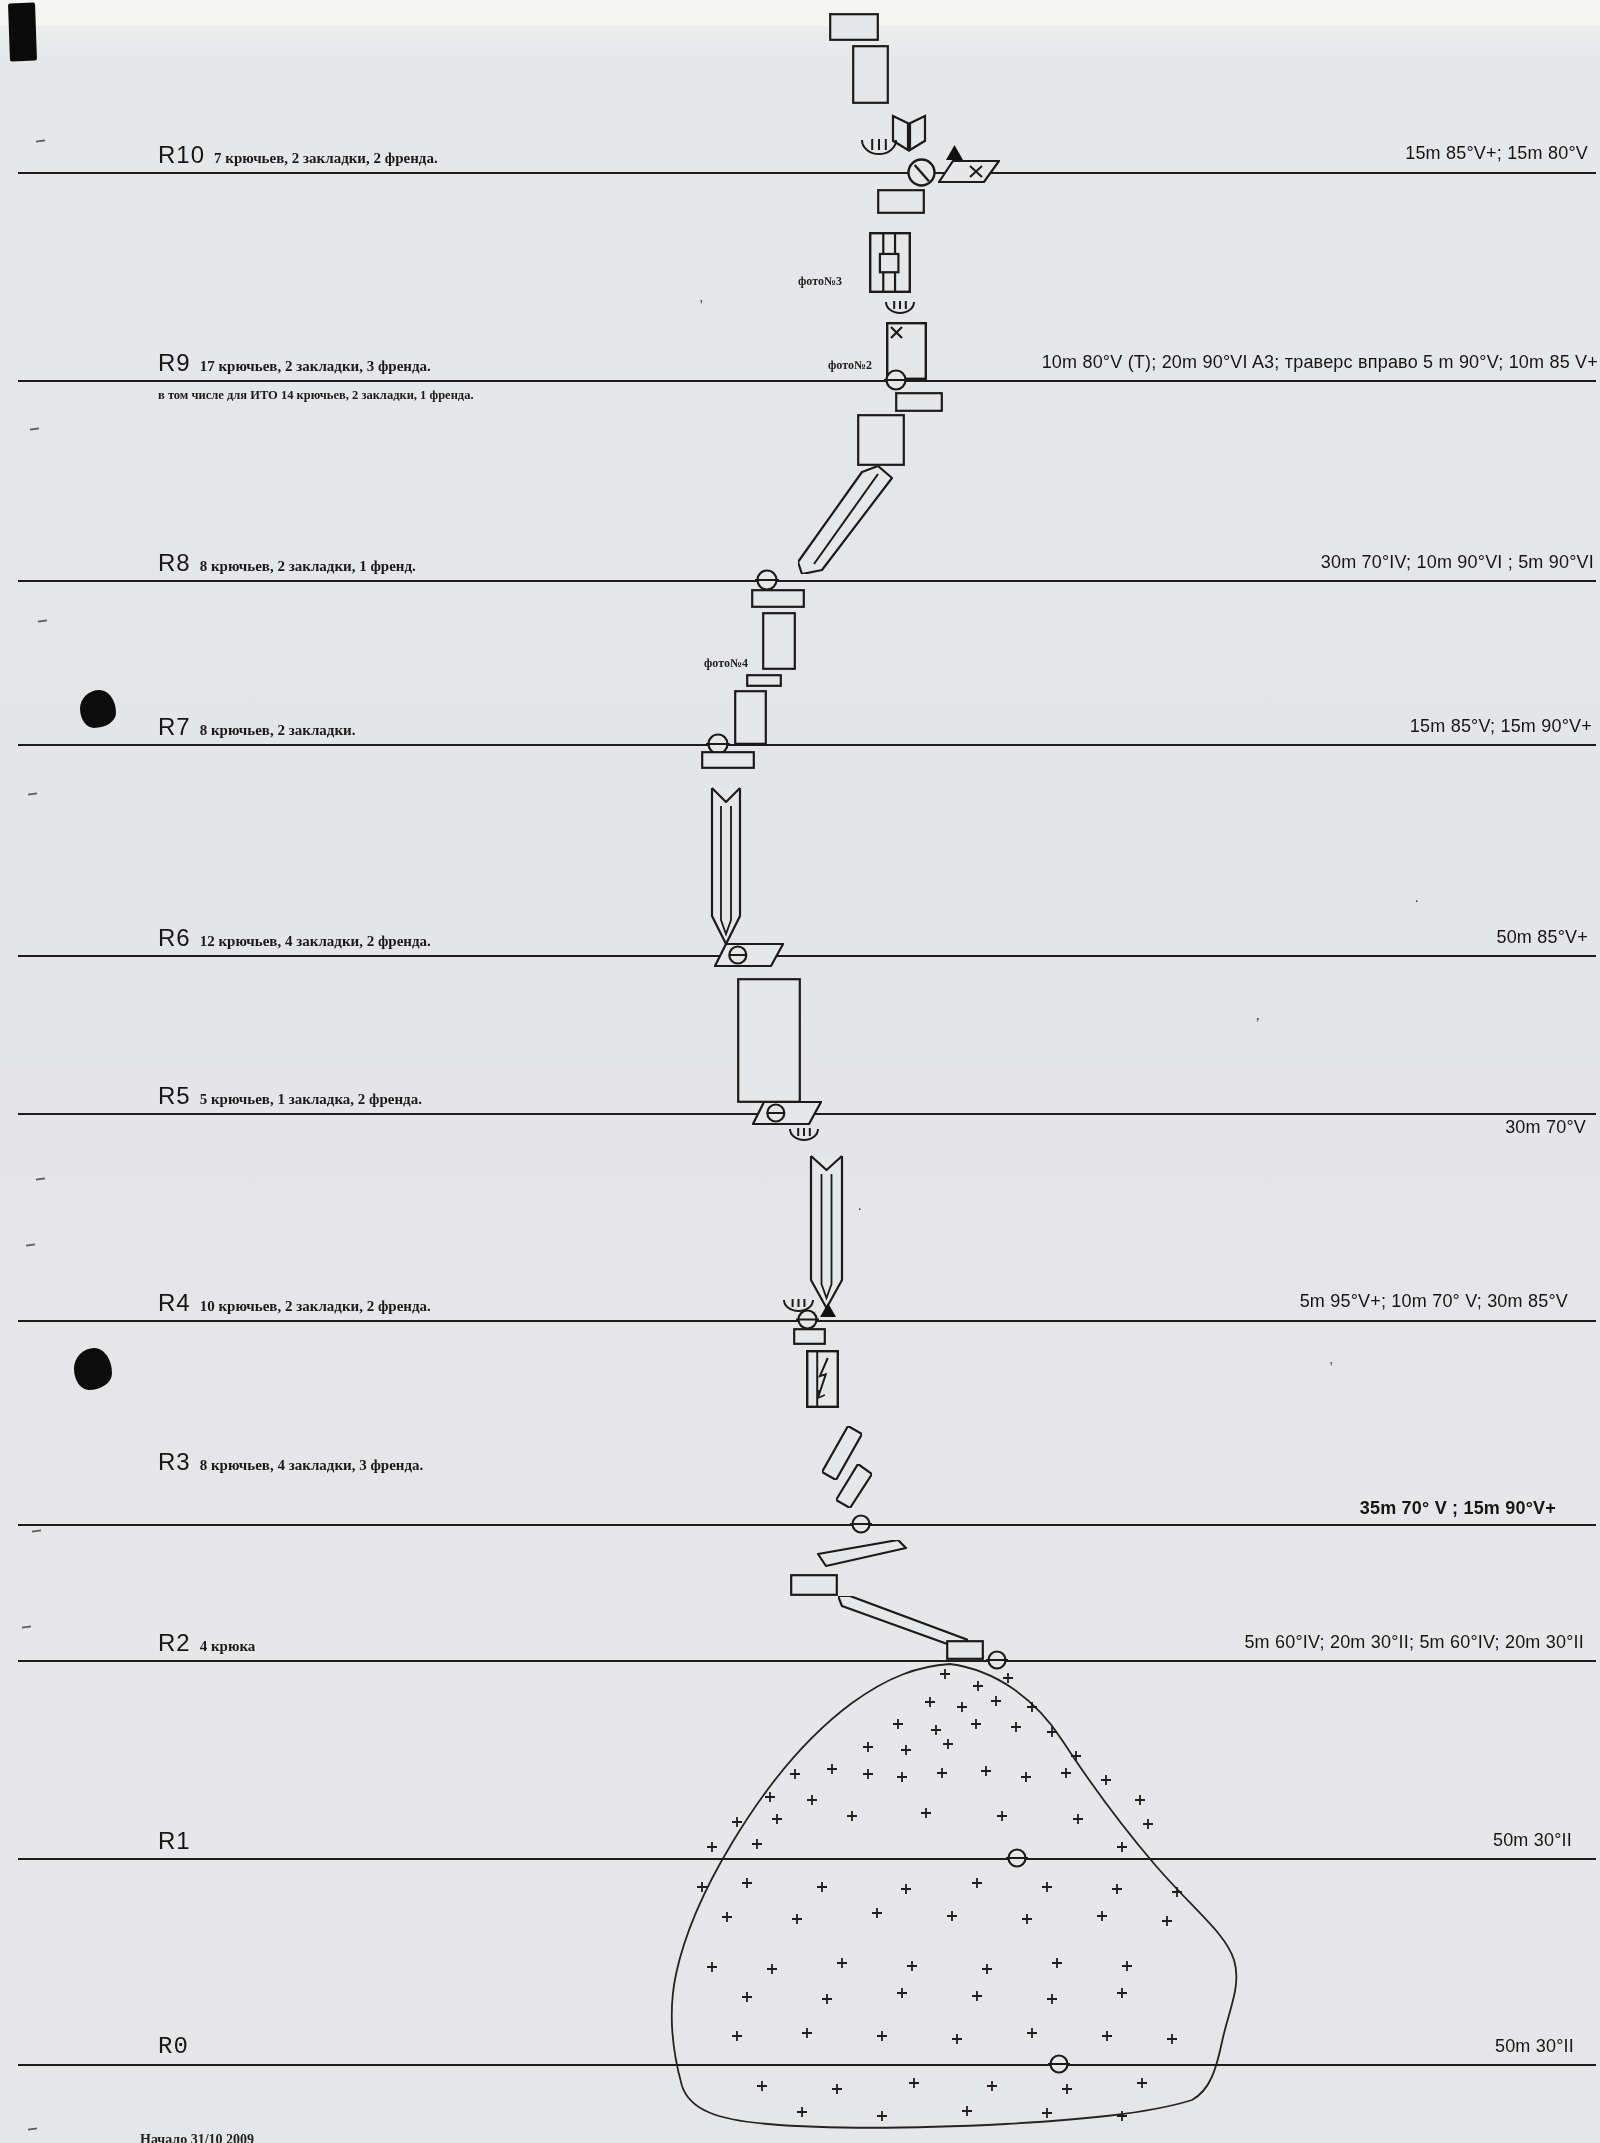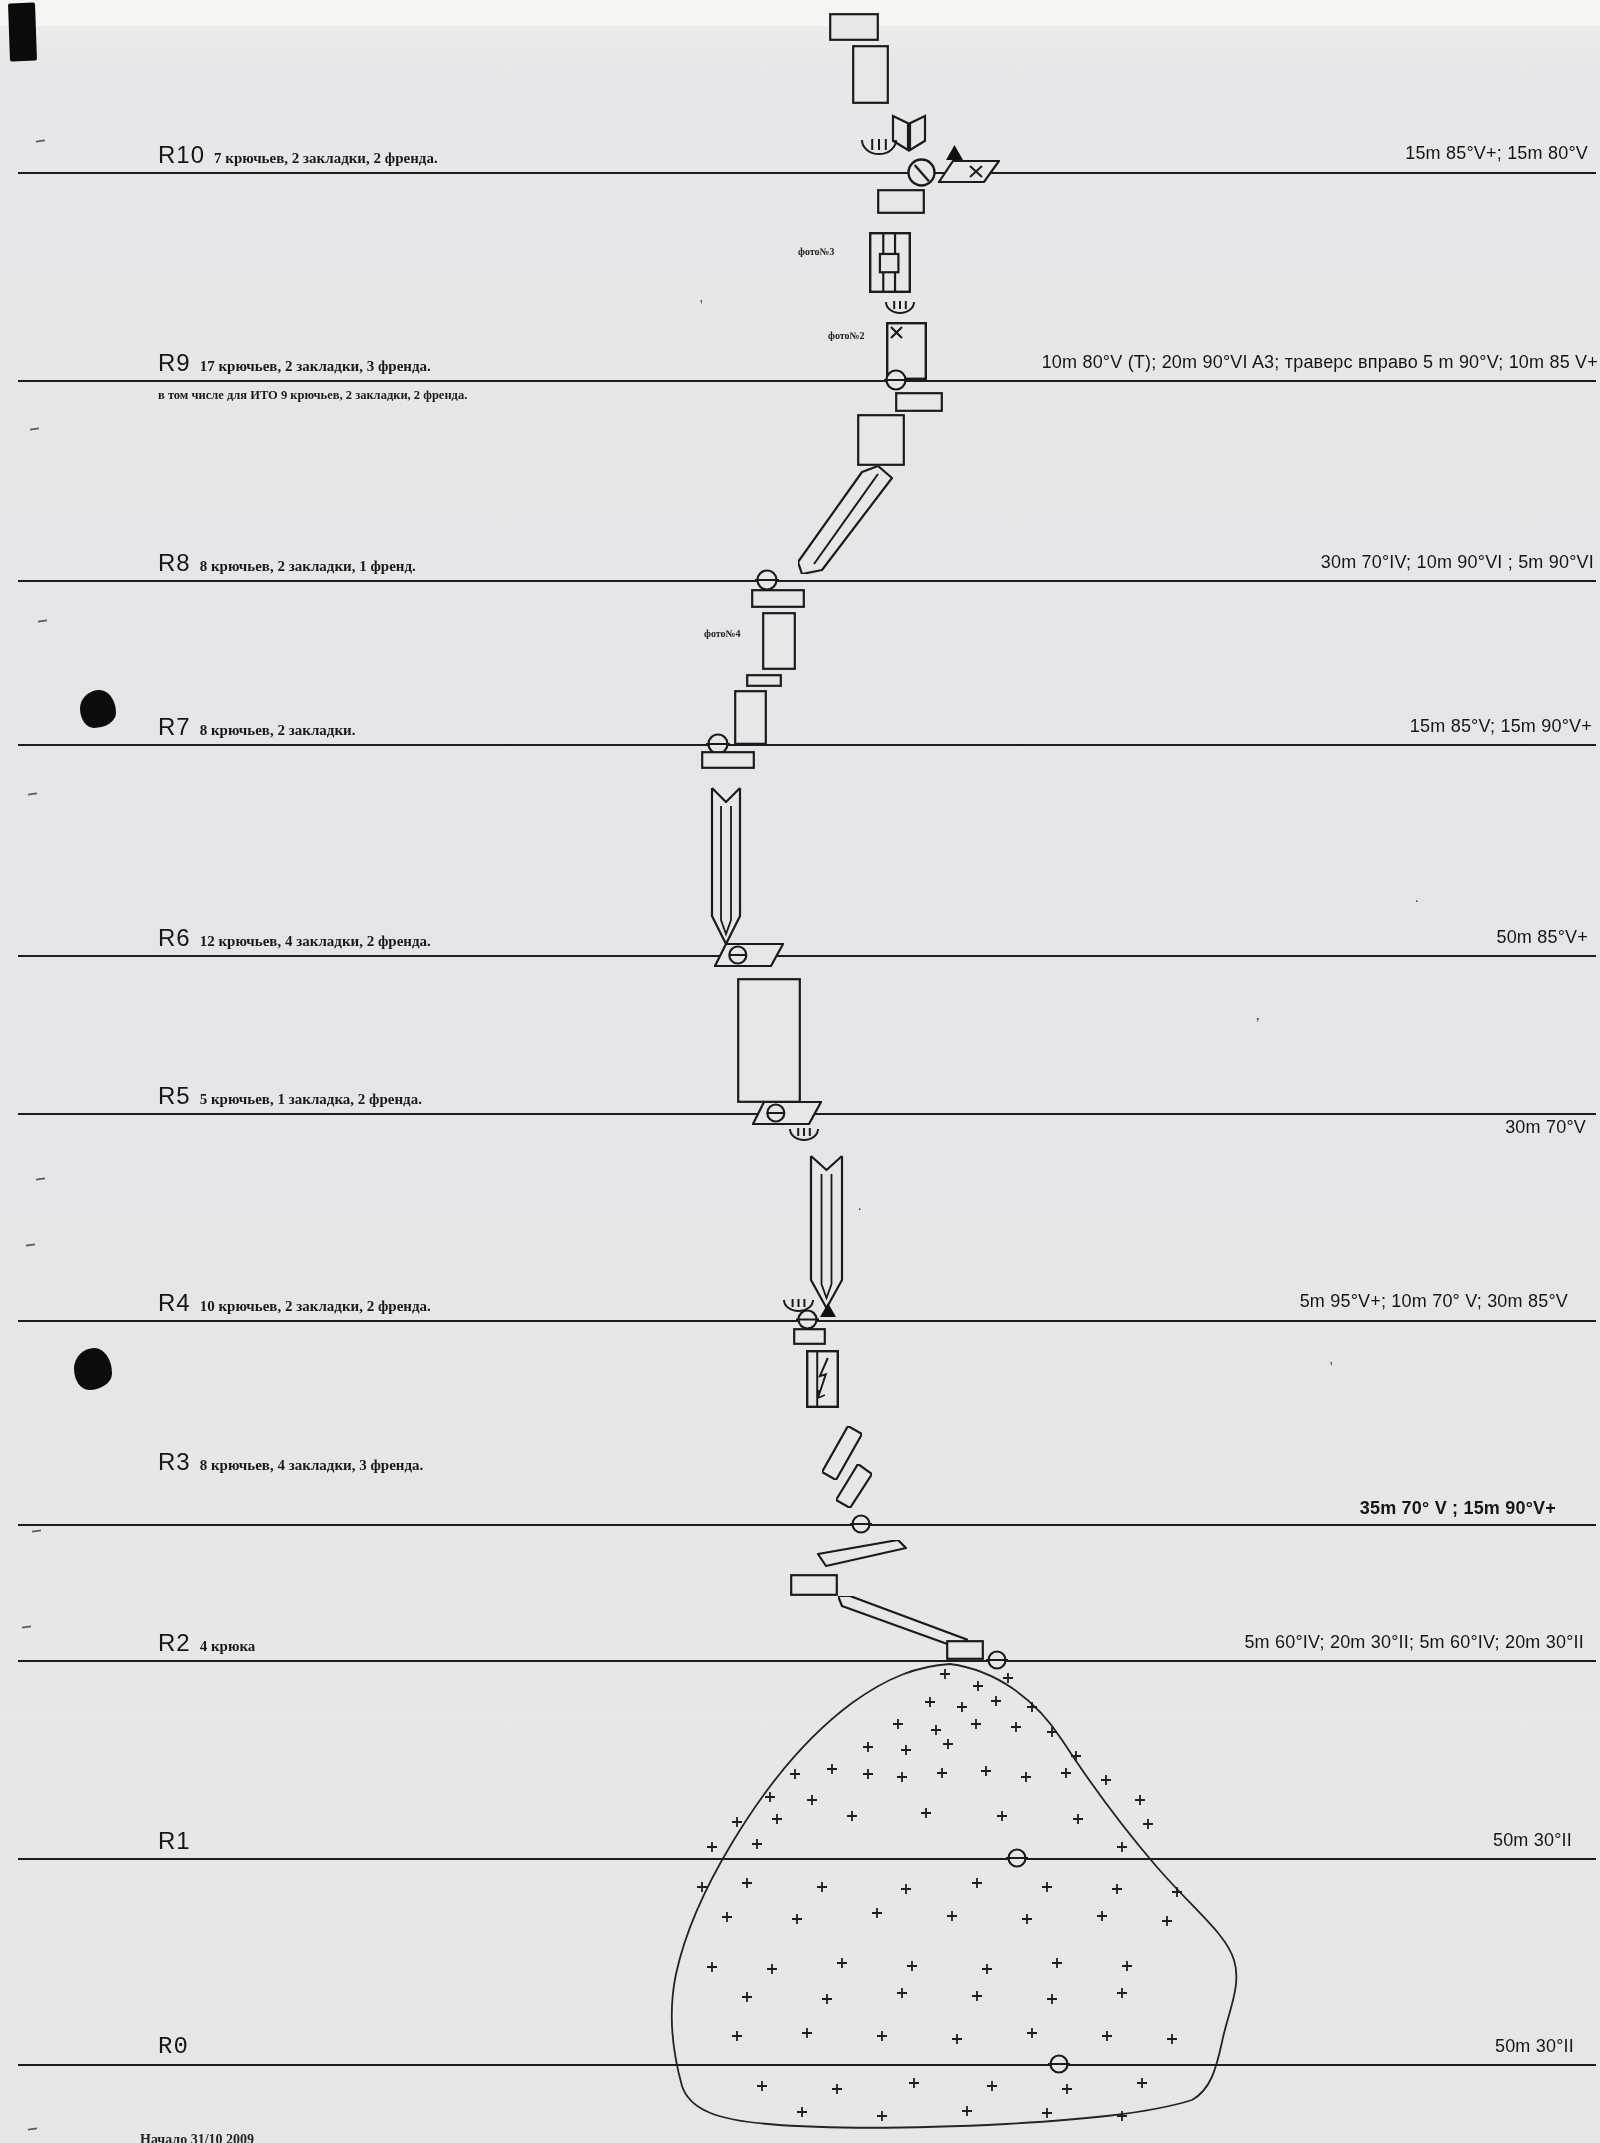--- a/index.html
+++ b/index.html
@@ -11,21 +11,21 @@
   .top-edge{position:absolute;left:0;top:0;width:100%;height:26px;background:#f5f5f2;}
   .corner-bar{position:absolute;left:9px;top:3px;width:27px;height:58px;background:#0b0b0b;transform:rotate(-2deg);border-radius:2px;}
   .ink-blob{position:absolute;background:#0c0c0c;border-radius:54% 46% 61% 39% / 49% 60% 40% 51%;}
   .rline{position:absolute;left:18px;width:1578px;height:2px;background:#1d1d1d;z-index:2;}
   .pitch-label{position:absolute;z-index:3;white-space:nowrap;}
   .pitch-label .rl{font-size:24px;letter-spacing:1px;color:#161616;}
   .pitch-label .nt{font-family:"Liberation Serif",serif;font-weight:bold;font-size:15px;margin-left:9px;color:#1a1a1a;}
   .note2{position:absolute;z-index:3;font-family:"Liberation Serif",serif;font-weight:bold;font-size:12.5px;color:#1a1a1a;white-space:nowrap;}
   .grade{position:absolute;z-index:3;font-size:18px;color:#161616;white-space:nowrap;letter-spacing:.2px;}
   .sym{position:absolute;z-index:4;line-height:0;}
-  .photo-lbl{position:absolute;z-index:4;font-family:"Liberation Serif",serif;font-size:10px;font-weight:bold;color:#222;white-space:nowrap;}
+  .photo-lbl{position:absolute;z-index:4;font-family:"Liberation Serif",serif;font-size:12px;font-weight:bold;color:#222;white-space:nowrap;margin-top:28px;}
   .dash{position:absolute;width:9px;height:2px;background:#3a3a3a;opacity:.8;transform:rotate(-8deg);z-index:2;}
   .speck{position:absolute;font-family:"Liberation Serif",serif;font-size:14px;color:#333;z-index:2;}
   .bottom-note{position:absolute;z-index:3;font-family:"Liberation Serif",serif;font-weight:bold;font-size:14px;color:#222;white-space:nowrap;}
   #scree-layer{position:absolute;left:0;top:0;z-index:1;}
 </style>
 </head>
 <body>
 
 <div class="page">
   <div class="top-edge"></div>
@@ -116,21 +116,21 @@
       <path d="M962,2111 h10 M967,2106 v10" stroke="#1e1e1e" stroke-width="1.8" fill="none"></path>
       <path d="M1042,2113 h10 M1047,2108 v10" stroke="#1e1e1e" stroke-width="1.8" fill="none"></path>
       <path d="M1117,2116 h10 M1122,2111 v10" stroke="#1e1e1e" stroke-width="1.8" fill="none"></path>
     </svg>
   <div id="rows">
       <div class="rline" style="top: 172px;"></div>
       <div class="pitch-label" style="left: 158px; top: 141px;"><span class="rl">R10</span><span class="nt">7 крючьев, 2 закладки, 2 френда.</span></div>
       <div class="grade" style="right: 12px; top: 143px;">15m 85°V+; 15m 80°V</div>
       <div class="rline" style="top: 380px;"></div>
       <div class="pitch-label" style="left: 158px; top: 349px;"><span class="rl">R9</span><span class="nt">17 крючьев, 2 закладки, 3 френда.</span></div>
-      <div class="note2" style="left: 158px; top: 388px;">в том числе для ИТО 9 крючьев, 2 закладки, 2 френда.</div>
+      <div class="note2" style="left: 158px; top: 388px;">в том числе для ИТО 14 крючьев, 2 закладки, 1 френда.</div>
       <div class="grade" style="right: 2px; top: 352px;">10m 80°V (T); 20m 90°VI A3; траверс вправо 5 m 90°V; 10m 85 V+</div>
       <div class="rline" style="top: 580px;"></div>
       <div class="pitch-label" style="left: 158px; top: 549px; text-align: right;"><span class="rl">R8</span><span class="nt">8 крючьев, 2 закладки, 1 френд.</span></div>
       <div class="grade" style="right: 6px; top: 552px;">30m 70°IV; 10m 90°VI ; 5m 90°VI</div>
       <div class="rline" style="top: 744px;"></div>
       <div class="pitch-label" style="left: 158px; top: 713px;"><span class="rl">R7</span><span class="nt">8 крючьев, 2 закладки.</span></div>
       <div class="grade" style="right: 8px; top: 716px;">15m 85°V; 15m 90°V+</div>
       <div class="rline" style="top: 955px;"></div>
       <div class="pitch-label" style="left: 158px; top: 924px;"><span class="rl">R6</span><span class="nt">12 крючьев, 4 закладки, 2 френда.</span></div>
       <div class="grade" style="right: 12px; top: 927px;">50m 85°V+</div>

